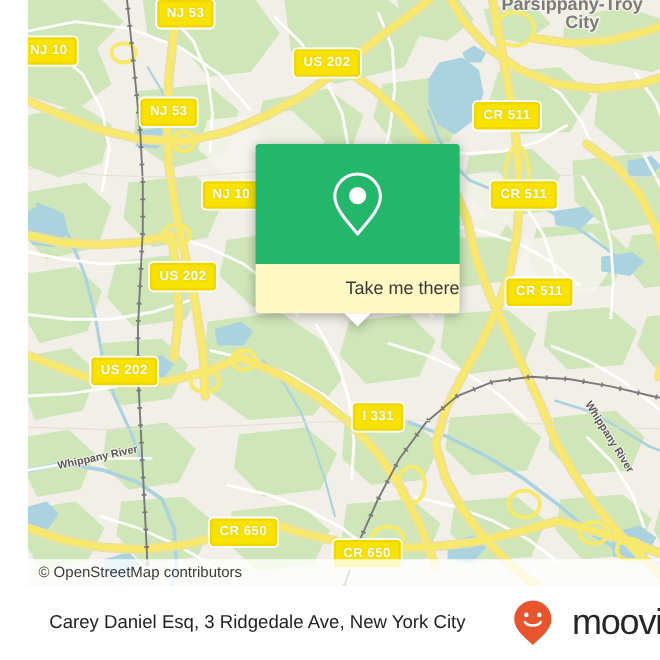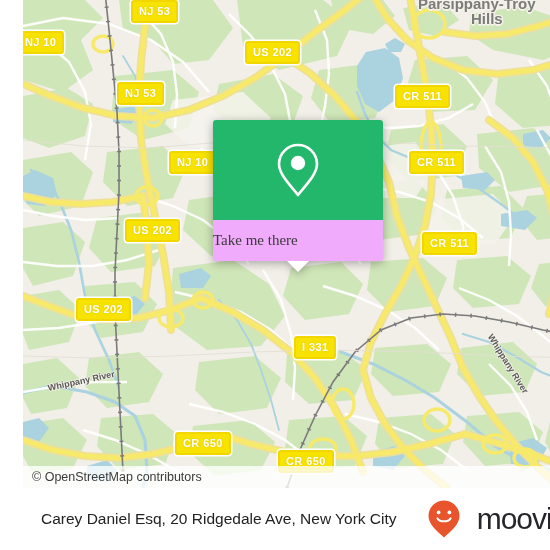--- a/index.html
+++ b/index.html
@@ -51,25 +51,24 @@
   
   .popup{
     position:absolute;left:190px;top:120px;width:170px;
     filter:drop-shadow(0 2px 5px rgba(0,0,0,.32));
   }
   .popup-head{
     height:100px;border-radius:3px 3px 0 0;
     display:flex;align-items:center;justify-content:center;
   }
   .popup-foot{
-    background:#f0abfc;height:41px;border-radius:0 0 3px 3px;
-    display:flex;align-items:center;justify-content:flex-start;
+    background:#fef9c3;height:41px;border-radius:0 0 3px 3px;
+    display:flex;align-items:center;justify-content:flex-end;
     color:#3a3a3a;font-size:15px;
     position:relative;
-    font-family:Liberation Serif, serif;
   }
   .popup-tip{
     position:absolute;left:50%;bottom:-11px;margin-left:-11px;
     width:0;height:0;border-left:11px solid transparent;
     border-right:11px solid transparent;border-top:11px solid #ffffff;
   }
 
   
   .attrib{
     position:absolute;left:0;bottom:0;width:550px;height:22px;
@@ -311,21 +310,21 @@
     <div class="shield" style="left:271px;top:336px;">
       <i>I 331</i></div>
     <div class="shield" style="left:152px;top:432px;">
       <i>CR 650</i></div>
     <div class="shield" style="left:255px;top:450px;">
       <i>CR 650</i></div>
 
     <div class="place-label" style="left:395px;top:-4px;">
       <span>Parsippany-Troy</span></div>
     <div class="place-label" style="left:448px;top:11px;">
-      <span>Hills</span></div>
+      <span>City</span></div>
 
     <div class="river-label" style="left:25px;top:383px;transform:rotate(-12deg);transform-origin:left center;">
       <span>Whippany River</span></div>
     <div class="river-label" style="left:467px;top:330px;transform:rotate(58deg);transform-origin:left center;">
       <span>Whippany River</span></div>
     <div class="river-label" style="left:543px;top:368px;font-size:13px;color:#7b7b78;">
       <span>H</span></div>
 
     <div class="popup">
       <div class="popup-head" style="background:#22b76b;">
@@ -339,21 +338,21 @@
         <span class="popup-tip"></span>
       </div>
     </div>
 
     <div class="attrib">
       <span>© OpenStreetMap contributors</span>
     </div>
   </div>
 
   <div class="bottom-bar">
-    <div class="addr">Carey Daniel Esq, 20 Ridgedale Ave, New York City</div>
+    <div class="addr">Carey Daniel Esq, 3 Ridgedale Ave, New York City</div>
     <div class="brand">
       <svg width="34" height="40" viewBox="0 0 34 40">
         <path d="M17 1.5 C8.4 1.5 1.5 8.4 1.5 17 C1.5 26 11 32.5 17 38.5 C23 32.5 32.5 26 32.5 17 C32.5 8.4 25.6 1.5 17 1.5 Z" fill="#e8542b"></path>
         <circle cx="11.6" cy="13.4" r="1.9" fill="#ffffff"></circle>
         <circle cx="22.4" cy="13.4" r="1.9" fill="#ffffff"></circle>
         <path d="M10.5 19.4 C12.6 23.2 21.4 23.2 23.5 19.4" fill="none" stroke="#ffffff" stroke-width="2.1" stroke-linecap="round"></path>
       </svg>
       <span class="brand-word">moovit</span>
     </div>
   </div>

